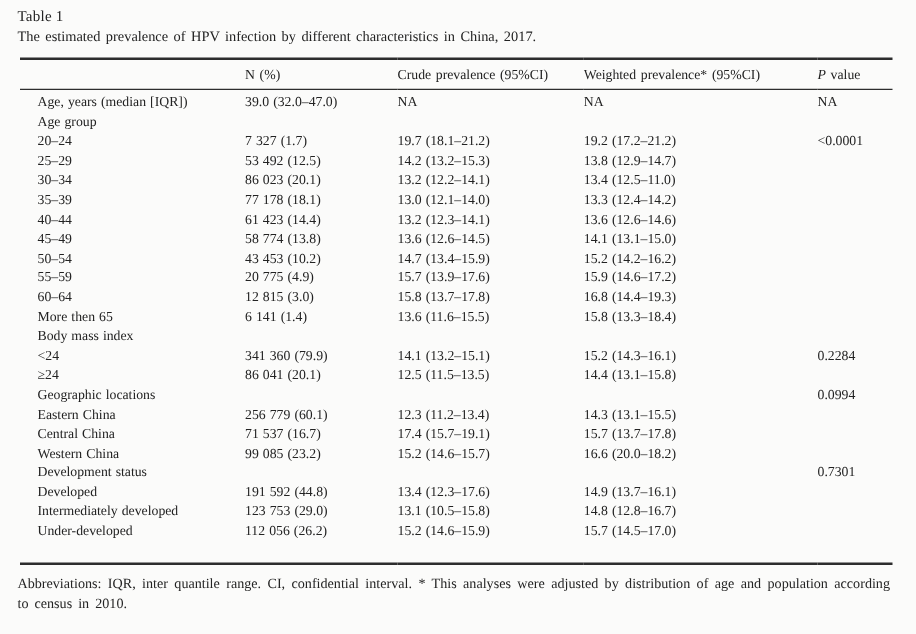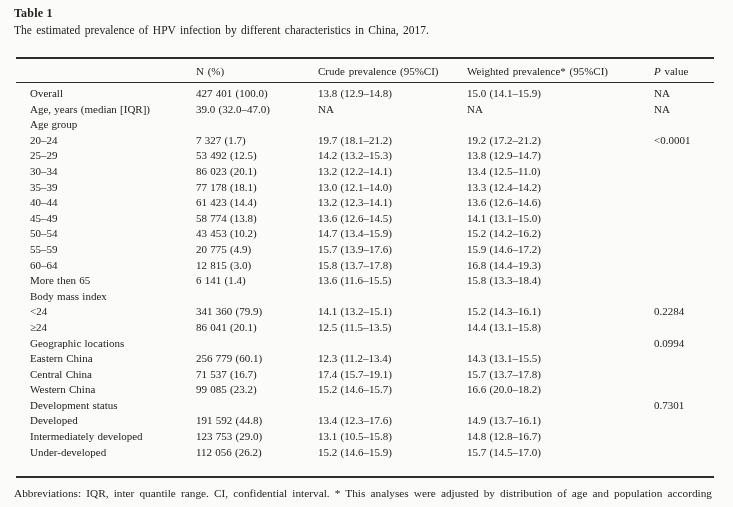--- a/index.html
+++ b/index.html
@@ -13,30 +13,30 @@
     -webkit-font-smoothing: antialiased;
   }
   .page {
     box-sizing: border-box;
     width: 733px;
     height: 507px;
     padding: 6px 21px 0 14px;
     overflow: hidden;
   }
   .table-label {
-    font-weight: bold;
+    font-weight: normal;
     font-size: 12px;
     line-height: 14px;
     margin-bottom: 3px;
     letter-spacing: 0.2px;
   }
   .table-caption {
     font-size: 11.5px;
     line-height: 15px;
-    margin-bottom: 19px;
+    margin-bottom: 8px;
     word-spacing: 1.5px;
   }
   table.data-table {
     border-collapse: collapse;
     table-layout: fixed;
     width: 698px;
     margin-left: 2px;
     border-top: 2px solid #2d2d2d;
     border-bottom: 2px solid #2d2d2d;
     font-size: 11px;
@@ -98,27 +98,20 @@
     <thead>
       <tr>
         <th class="first-col"></th>
         <th>N (%)</th>
         <th>Crude prevalence (95%CI)</th>
         <th>Weighted prevalence* (95%CI)</th>
         <th class="p-header">P value</th>
       </tr>
     </thead>
     <tbody>
-  <tr>
-    <td class="first-col">Overall</td>
-    <td>427 401 (100.0)</td>
-    <td>13.8 (12.9–14.8)</td>
-    <td>15.0 (14.1–15.9)</td>
-    <td>NA</td>
-  </tr>
 
   <tr>
     <td class="first-col">Age, years (median [IQR])</td>
     <td>39.0 (32.0–47.0)</td>
     <td>NA</td>
     <td>NA</td>
     <td>NA</td>
   </tr>
 
   <tr>

